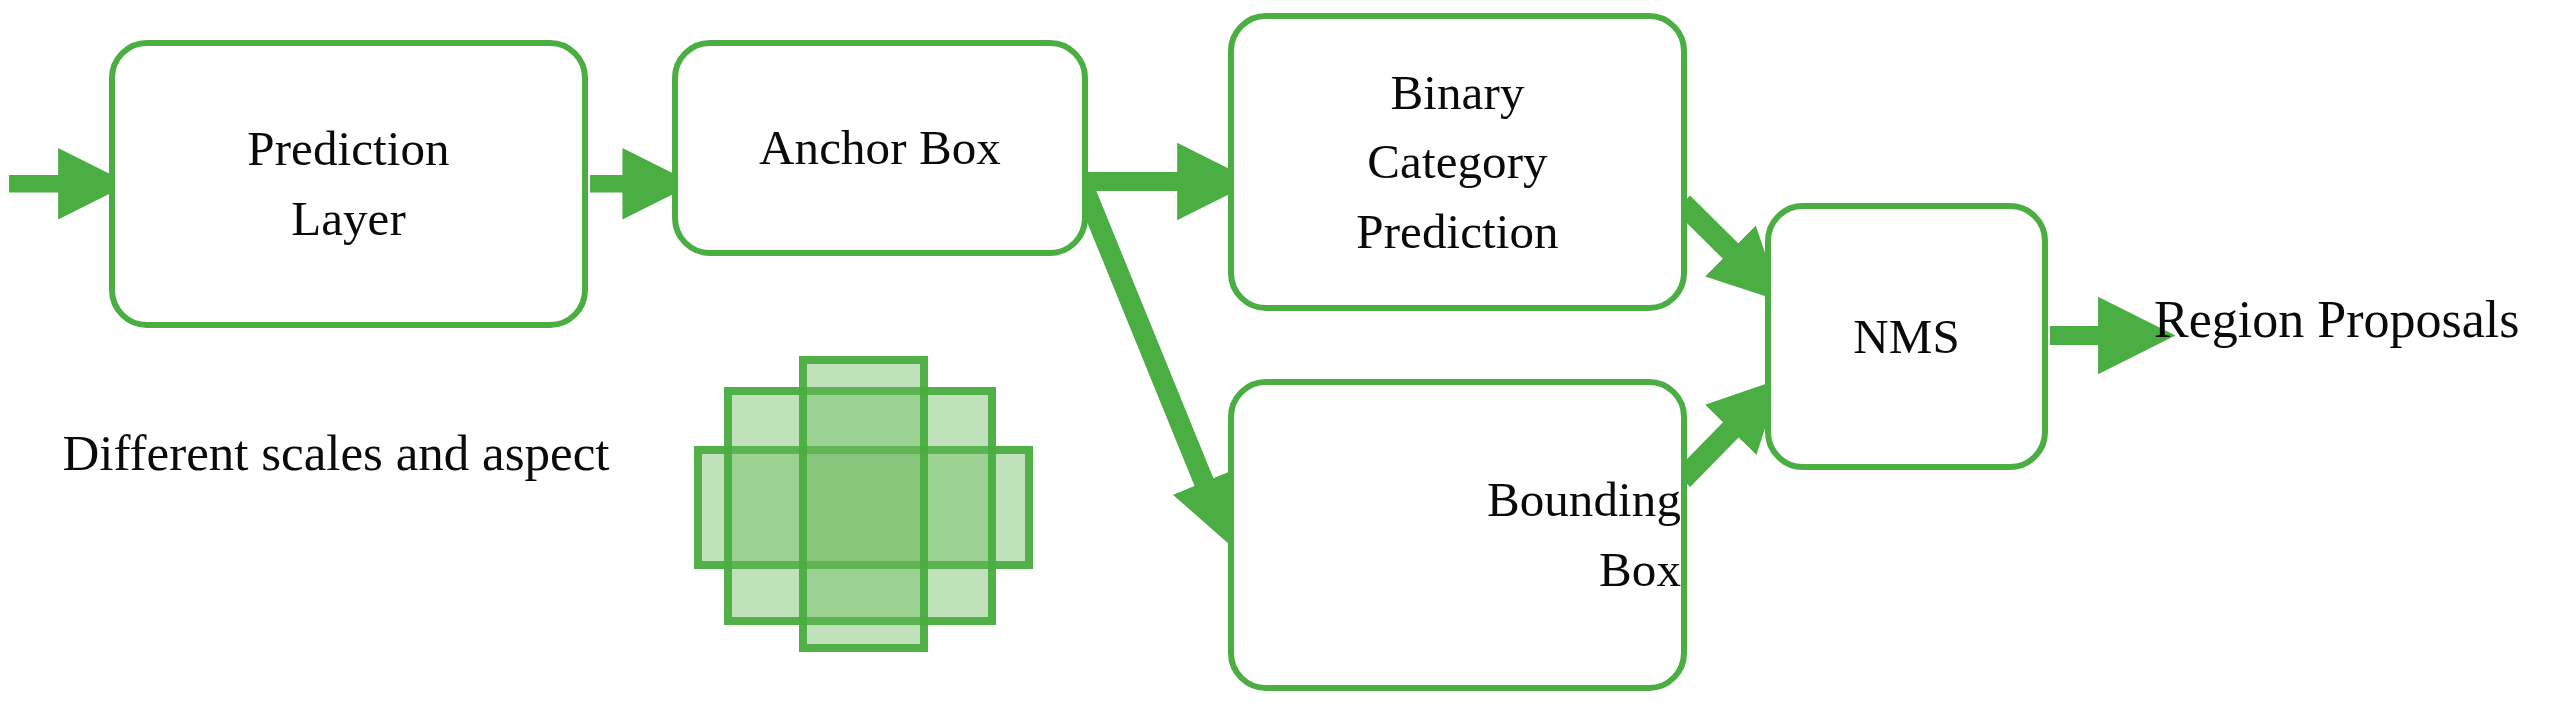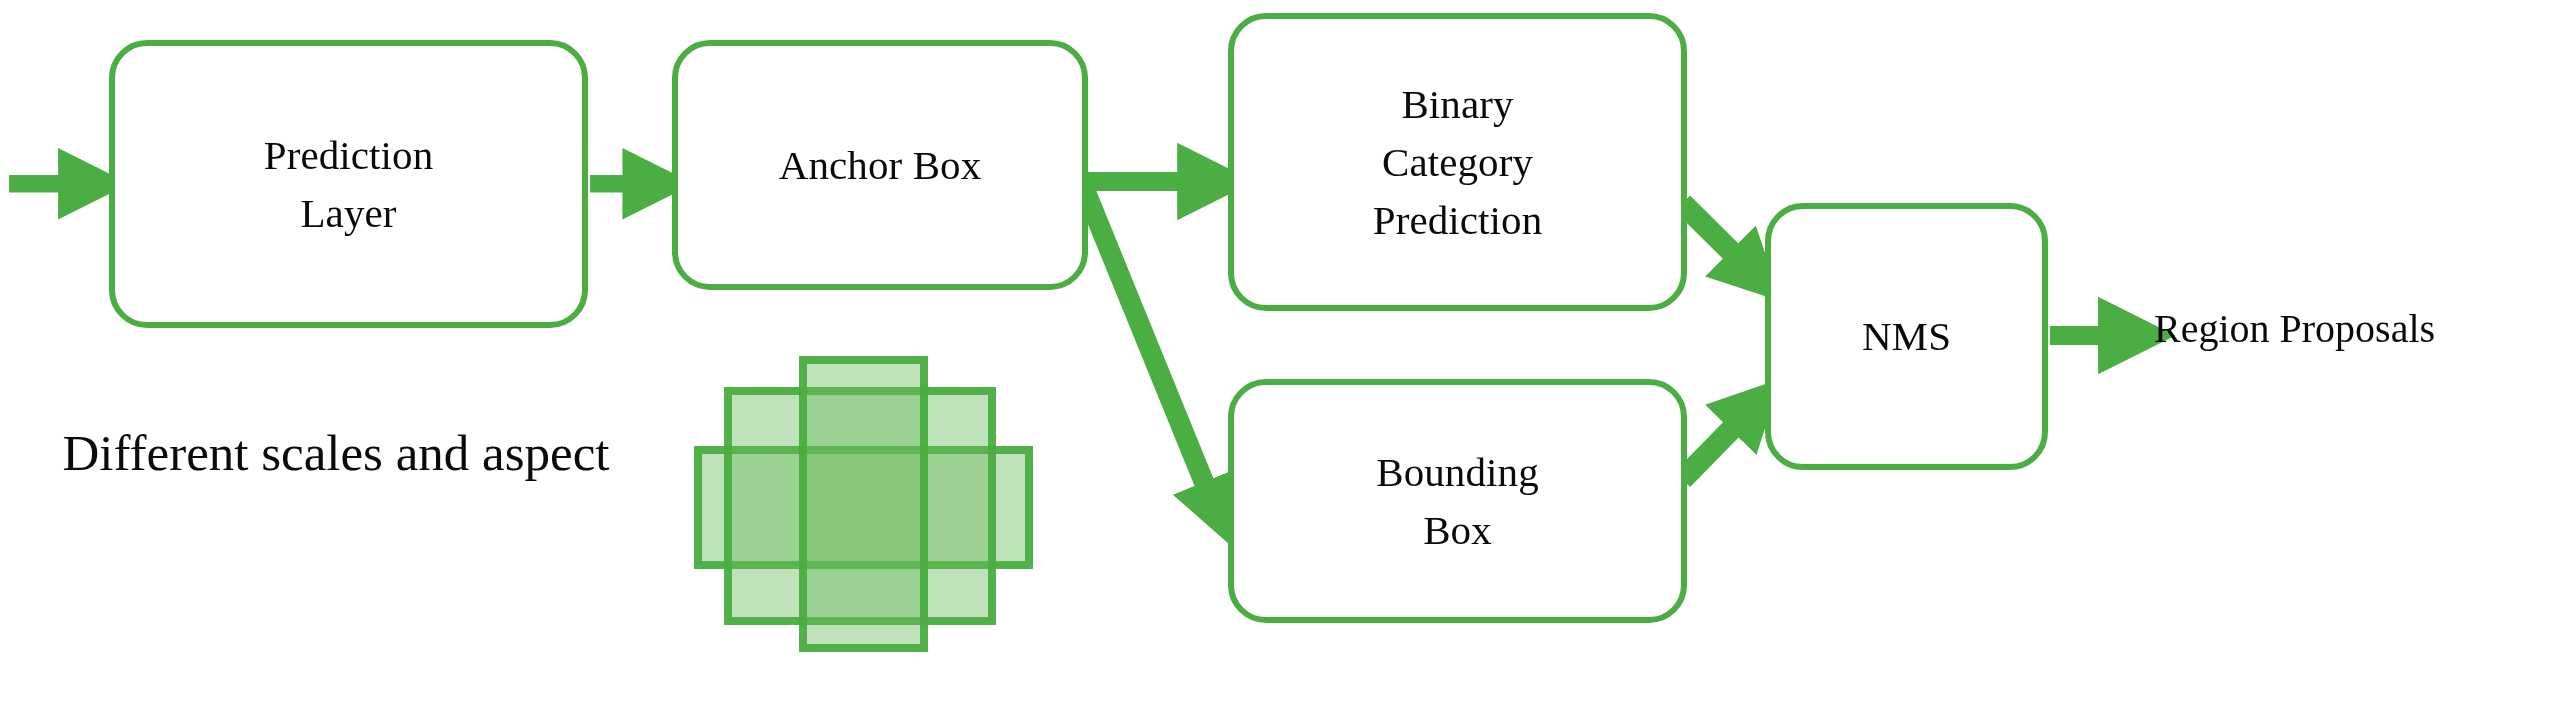--- a/index.html
+++ b/index.html
@@ -30,49 +30,49 @@
     border: 6.5px solid #4aae43;
     border-radius: 38px;
     display: flex;
     flex-direction: column;
     align-items: center;
     justify-content: center;
     z-index: 3;
   }
   .node-line {
     color: #0a0a0a;
-    font-size: 41px;
+    font-size: 49px;
     line-height: 1.42;
     white-space: nowrap;
     text-align: center;
     letter-spacing: 0.1px;
   }
   #node-conv   { left: 109px;  top: 40px;  width: 479px; height: 288px; }
-  #node-anchor { left: 672px;  top: 40px;  width: 416px; height: 250px; }
+  #node-anchor { left: 672px;  top: 40px;  width: 416px; height: 216px; }
   #node-binary { left: 1228px; top: 13px;  width: 459px; height: 298px; }
-  #node-bbox   { left: 1228px; top: 379px; width: 459px; height: 244px; }
+  #node-bbox   { left: 1228px; top: 379px; width: 459px; height: 312px; align-items: flex-end; }
   #node-nms    { left: 1765px; top: 203px; width: 283px; height: 267px; font-family: Liberation Serif, serif; }
 
   .free-text {
     position: absolute;
     color: #0a0a0a;
     z-index: 4;
   }
   #caption {
     left: 0px;
     top: 416px;
     width: 672px;
     text-align: center;
     font-size: 51px;
     line-height: 1.46;
   }
   #region-proposals {
     left: 2154px;
-    top: 305px;
-    font-size: 40px;
+    top: 290px;
+    font-size: 52px;
     white-space: nowrap;
   }
 
   
   #anchor-illustration {
     position: absolute;
     left: 683px;
     top: 341px;
     width: 363px;
     height: 327px;

